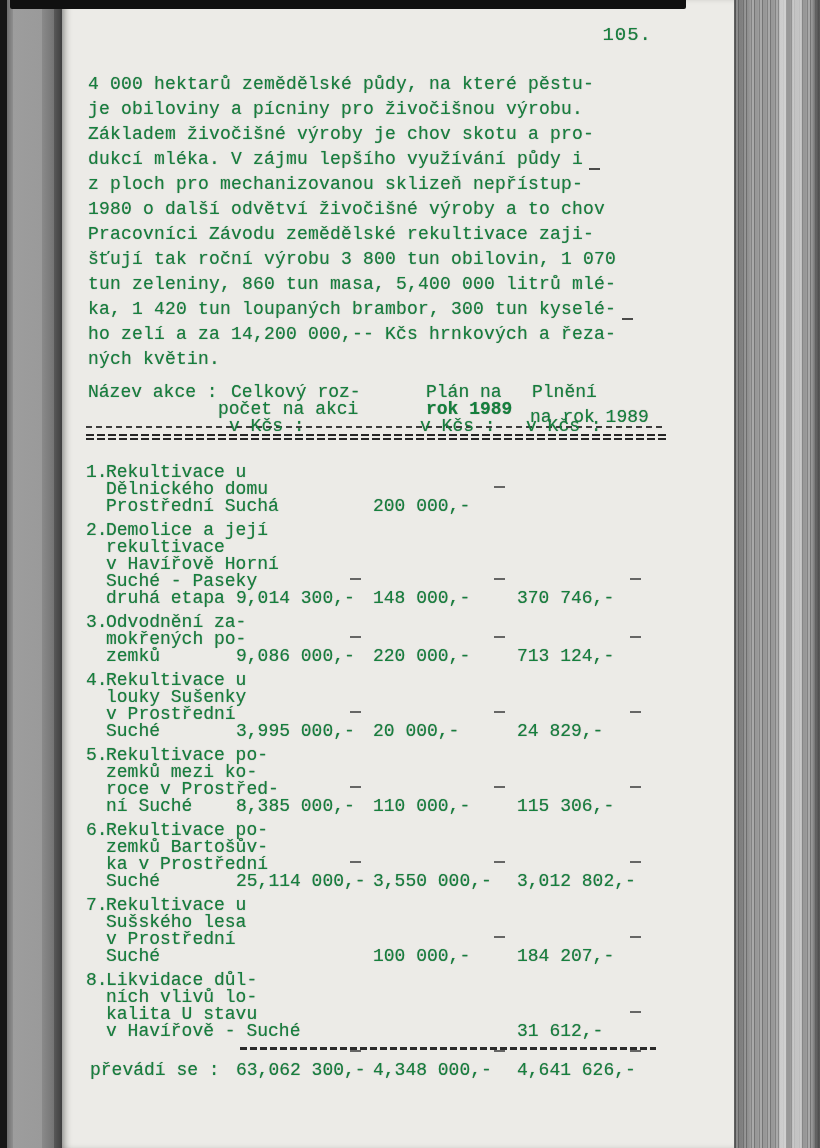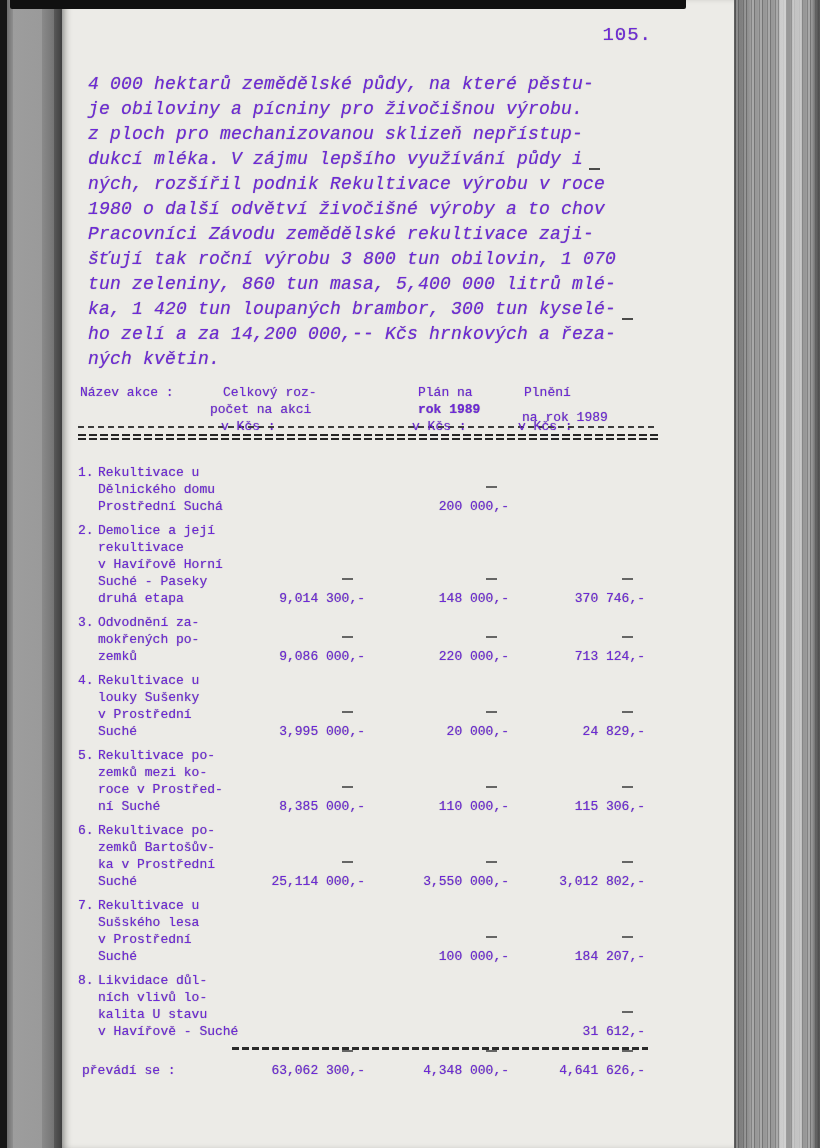--- a/index.html
+++ b/index.html
@@ -9,21 +9,21 @@
     background:linear-gradient(90deg,
       #161616 0px,#161616 7px,
       #6e6e6e 7px,#8f8f8f 13px,
       #9d9d9d 13px,#9a9a9a 42px,
       #8a8a8a 42px,#747474 54px,
       #585858 54px,#3f3f3f 62px,
       #9a9a9a 62px);
   }
   .page{
     position:absolute;left:62px;top:0;width:672px;height:1148px;
-    background:#ecebe7;color:#6d28d9;
+    background:#ecebe7;color:#15803d;
     box-shadow:inset 6px 0 9px -5px rgba(0,0,0,.55);
   }
   .top-edge{
     position:absolute;top:0;left:10px;width:676px;height:9px;
     background:#101010;border-radius:0 0 2px 2px;z-index:3;
   }
   .binding{
     position:absolute;left:734px;top:0;width:86px;height:1148px;
     background:
       linear-gradient(90deg,rgba(25,25,25,.45) 0 2px,rgba(55,55,55,.25) 2px 9px,rgba(0,0,0,0) 16px),
@@ -34,45 +34,45 @@
   }
   .ink{ text-shadow:0 0 1px rgba(25,25,25,.45); }
   .page-num{
     margin:14px 82px 0 0;text-align:right;font-size:19px;letter-spacing:1px;
     padding-top:10px;
   }
   .para{
     position:relative;margin:26px 0 0 26px;font-size:18px;line-height:25px;
     letter-spacing:.2px;white-space:nowrap;
   }
-  .para .pline{height:25px;font-style:italic;}
+  .para .pline{height:25px;}
   .mark{position:absolute;height:2px;background:rgba(35,35,35,.8);}
   .mark.u-i{top:96px;left:501px;width:11px;}
   .mark.u-0{top:246px;left:534px;width:11px;}
-  .tbl{position:relative;margin:12px 0 0 16px;width:612px;font-size:13px;line-height:17px;}
+  .tbl{position:relative;margin:12px 0 0 24px;width:612px;font-size:18px;line-height:17px;}
   .thead{position:relative;height:60px;}
   .thead span{position:absolute;white-space:nowrap;}
   .h-name{left:2px;top:0;}
   .h-c1a{left:145px;top:0;} .h-c1b{left:132px;top:17px;}
   .h-c2a{left:340px;top:0;} .h-c2b{left:340px;top:17px;font-weight:bold;}
   .h-c3a{left:446px;top:0;} .h-c3b{left:444px;top:25px;}
   .unit-row{position:absolute;left:0;top:34px;width:580px;height:16px;}
   .unit-dash{position:absolute;left:0;top:8px;width:100%;height:2px;
     background:repeating-linear-gradient(90deg,#3c3c3c 0 6px,transparent 6px 10px);}
   .unit-row span{top:0;}
   .u1{left:143px;} .u2{left:334px;} .u3{left:440px;}
   .hr-double{position:absolute;left:0;top:50px;width:580px;height:6px;
     background:repeating-linear-gradient(90deg,#262626 0 8px,transparent 8px 11px);}
   .hr-double::after{content:"";position:absolute;left:0;top:2px;width:100%;height:2px;background:#ecebe7;}
   .rows{margin-top:20px;}
   .row{display:flex;align-items:flex-end;margin-bottom:7px;}
   .name{width:150px;flex:0 0 150px;position:relative;padding-left:20px;box-sizing:border-box;}
   .name .num{position:absolute;left:0;top:0;}
   .name .ln{white-space:nowrap;}
-  .val{position:relative;text-align:right;white-space:nowrap;}
+  .val{position:relative;text-align:left;white-space:nowrap;}
   .v1{width:137px;flex:0 0 137px;}
   .v2{width:144px;flex:0 0 144px;}
   .v3{width:136px;flex:0 0 136px;}
   .val:not(:empty)::before{
     content:"";position:absolute;top:-12px;right:12px;width:11px;height:2px;
     background:rgba(45,45,45,.7);
   }
   .subsep{margin:6px 0 0 154px;width:416px;height:3px;
     background:repeating-linear-gradient(90deg,#2a2a2a 0 7px,transparent 7px 10px);}
   .foot{display:flex;align-items:flex-end;margin-top:12px;}
@@ -80,23 +80,23 @@
 </style>
 </head>
 <body>
 
 <div class="page">
   <div class="page-num ink">105.</div>
 
   <div class="para ink">
     <div class="pline">4 000 hektarů zemědělské půdy, na které pěstu-</div>
     <div class="pline">je obiloviny a pícniny pro živočišnou výrobu.</div>
+    <div class="pline">Základem živočišné výroby je chov skotu a pro-</div>
+    <div class="pline">dukcí mléka. V zájmu lepšího využívání půdy i</div>
     <div class="pline">z ploch pro mechanizovanou sklizeň nepřístup-</div>
-    <div class="pline">dukcí mléka. V zájmu lepšího využívání půdy i</div>
-    <div class="pline">ných, rozšířil podnik Rekultivace výrobu v roce</div>
     <div class="pline">1980 o další odvětví živočišné výroby a to chov</div>
     <div class="pline">Pracovníci Závodu zemědělské rekultivace zaji-</div>
     <div class="pline">šťují tak roční výrobu 3 800 tun obilovin, 1 070</div>
     <div class="pline">tun zeleniny, 860 tun masa, 5,400 000 litrů mlé-</div>
     <div class="pline">ka, 1 420 tun loupaných brambor, 300 tun kyselé-</div>
     <div class="pline">ho zelí a za 14,200 000,-- Kčs hrnkových a řeza-</div>
     <div class="pline">ných květin.</div>
     <div class="mark u-i"></div>
     <div class="mark u-0"></div>
   </div>

